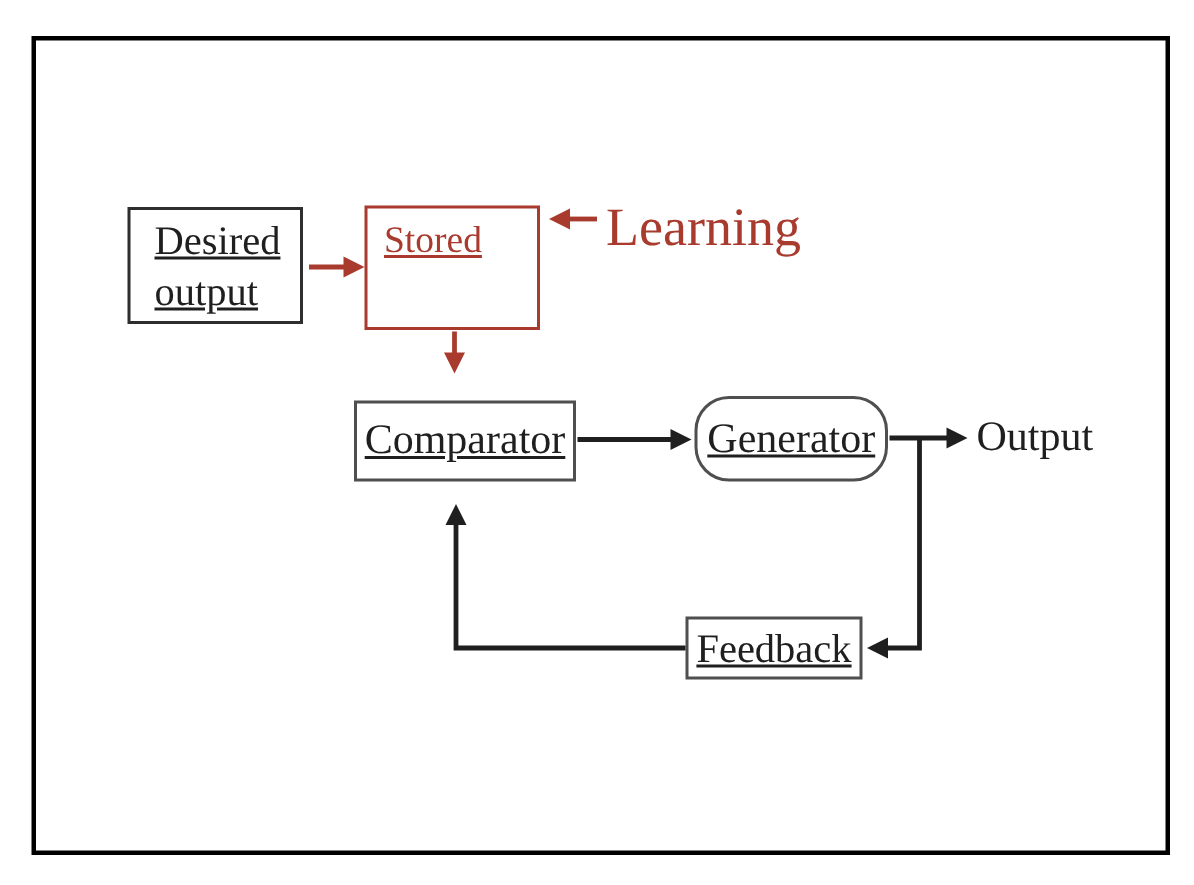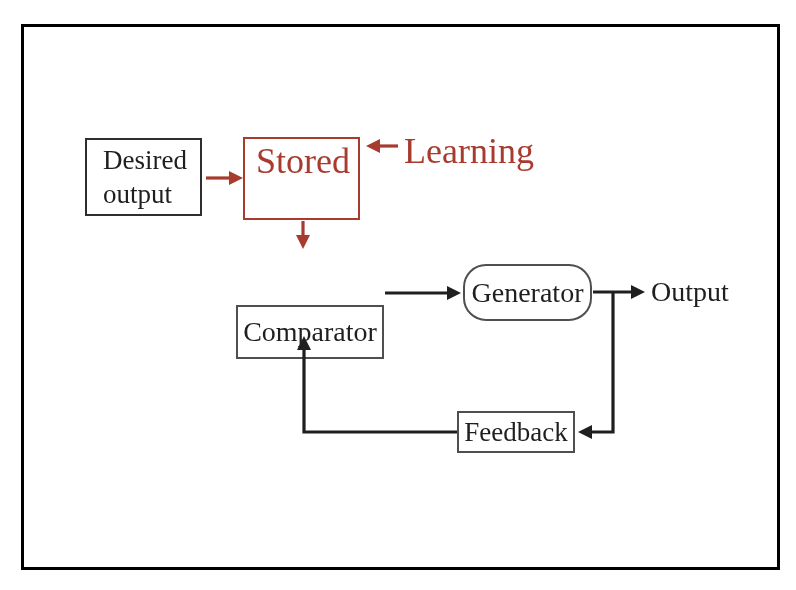--- a/index.html
+++ b/index.html
@@ -16,39 +16,40 @@
     left: 21px; top: 24px;
     width: 759px; height: 546px;
     border: 3px solid #000000;
     box-sizing: border-box;
   }
   .box {
     position: absolute;
     box-sizing: border-box;
     background: #ffffff;
     color: var(--line_black, #1f1f1f);
+    text-decoration: underline;
   }
   .box-desired {
     left: 85px; top: 138px; width: 117px; height: 78px;
     border: 2px solid var(--box_border_dark, #2e2e2e);
     font-size: 27px; line-height: 34px;
     padding: 3px 0 0 16px;
   }
   .box-stored {
     left: 243px; top: 137px; width: 117px; height: 83px;
     border: 2px solid var(--accent_red, #a83b2e);
     color: var(--accent_red, #a83b2e);
-    font-size: 36px; line-height: 36px;
+    font-size: 25px; line-height: 36px;
     padding: 4px 12px 0 11px;
   }
   .box-centered {
     display: flex; align-items: center; justify-content: center;
     border: 2px solid var(--box_border_gray, #4f4f4f);
   }
-  .box-comparator { left: 236px; top: 267px; width: 148px; height: 54px; font-size: 28px; margin-top: 38px; }
+  .box-comparator { left: 236px; top: 267px; width: 148px; height: 54px; font-size: 28px; }
   .box-generator  { left: 463px; top: 264px; width: 129px; height: 57px; font-size: 28px; border-radius: 23px; }
   .box-feedback   { left: 457px; top: 411px; width: 118px; height: 42px; font-size: 27px; text-align: right; }
   .float-label { position: absolute; white-space: nowrap; }
   .label-learning { left: 404px; top: 130px; font-size: 36px; color: var(--accent_red, #a83b2e); }
   .label-output   { left: 651px; top: 276px; font-size: 28px; color: var(--line_black, #1f1f1f); }
   .wires { position: absolute; left: 0; top: 0; pointer-events: none; }
   .stroke-red   { stroke: var(--accent_red, #a83b2e); stroke-width: 3.2; fill: none; }
   .stroke-black { stroke: var(--line_black, #1f1f1f); stroke-width: 3.2; fill: none; }
   .fill-red   { fill: var(--accent_red, #a83b2e); stroke: none; }
   .fill-black { fill: var(--line_black, #1f1f1f); stroke: none; }

